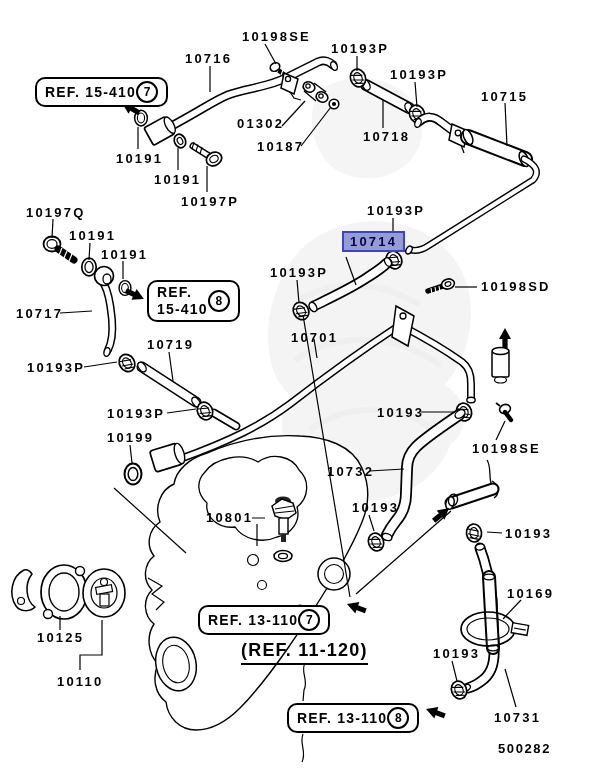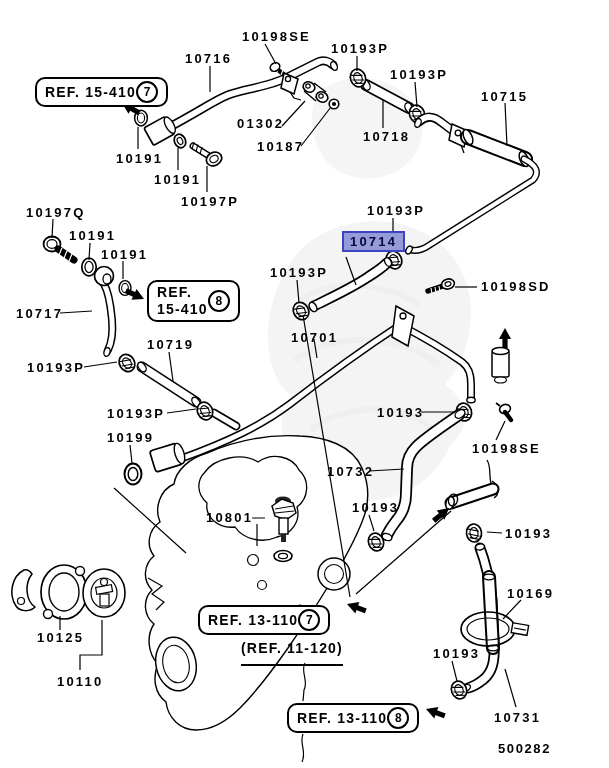--- a/index.html
+++ b/index.html
@@ -10,22 +10,22 @@
        color:#000;white-space:nowrap;line-height:15px;}
   .lbl.small{font-size:13px;letter-spacing:1.6px;}
   .lbl.hl{background:#949bd8;border:2px solid #3d44bf;padding:1px 6px;color:#05053a;margin-left:25px;}
   .refbox{position:absolute;z-index:3;display:inline-flex;align-items:center;
           border:2px solid #000;border-radius:10px;background:#fff;padding:2px 8px;
           font-weight:700;font-size:14px;letter-spacing:1.2px;white-space:nowrap;}
   .circ{display:inline-flex;width:18px;height:18px;border:2px solid #000;border-radius:50%;
         align-items:center;justify-content:center;font-size:12px;letter-spacing:0;flex:0 0 auto;}
   .refbox.two{flex-direction:row;padding:2px 8px;}
   .refbox.two .col{display:flex;flex-direction:column;line-height:17px;}
-  .refplain{position:absolute;z-index:3;font-weight:700;font-size:14px;letter-spacing:1.2px;
-            border-bottom:2px solid #000;padding-bottom:8px;white-space:nowrap;}
+  .refplain{position:absolute;z-index:3;font-weight:700;font-size:18px;letter-spacing:1.2px;
+            border-bottom:2px solid #000;padding-bottom:2px;white-space:nowrap;}
 </style>
 </head>
 <body>
 
 <div id="stage">
 
 <svg id="art" width="609" height="768" viewBox="0 0 609 768">
   <defs>
     <g id="clamp">
       <ellipse rx="7.5" ry="9" fill="#fff" stroke="#000" stroke-width="1.7"></ellipse>

